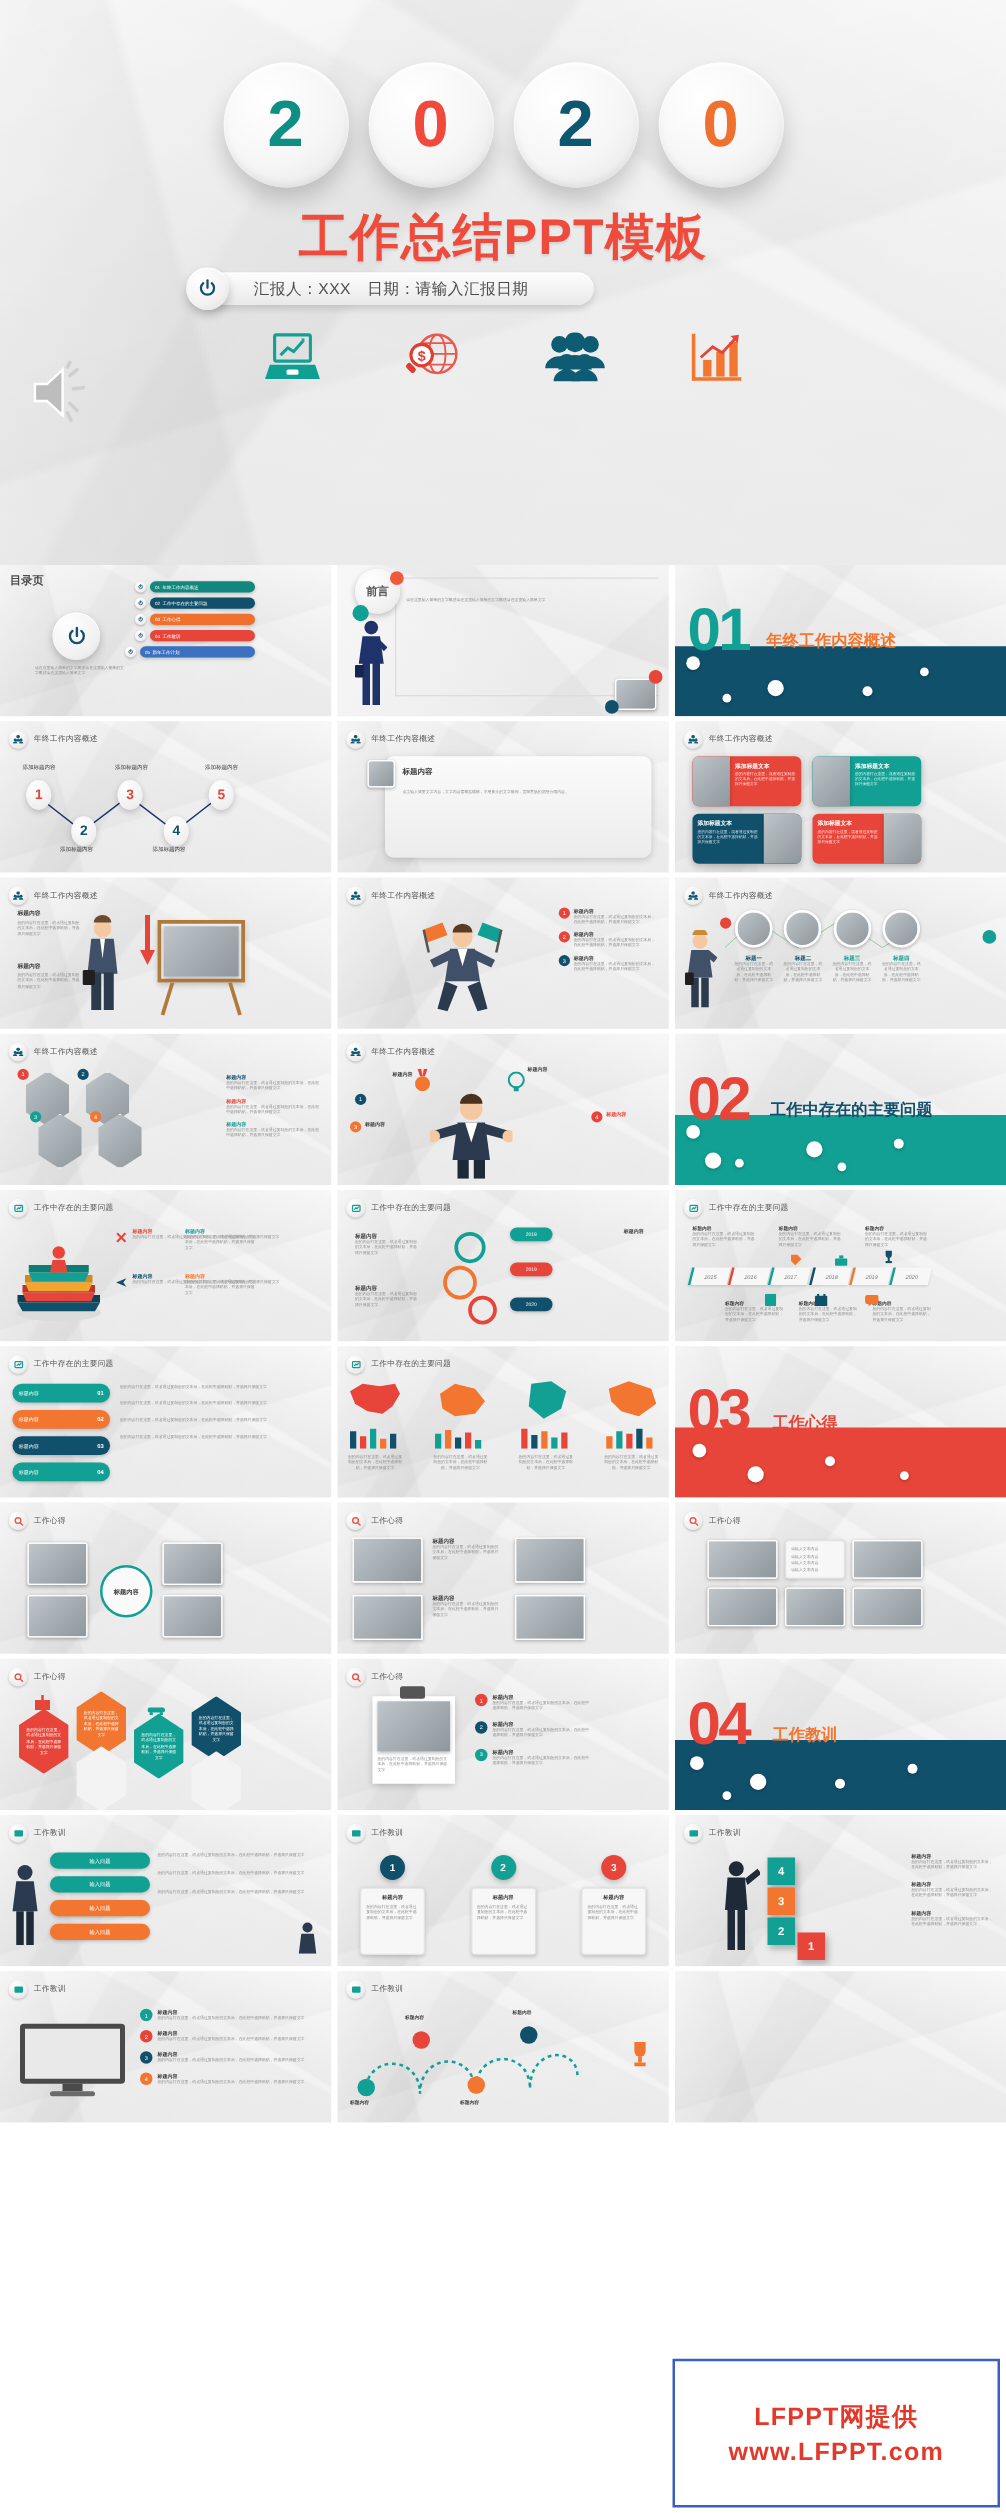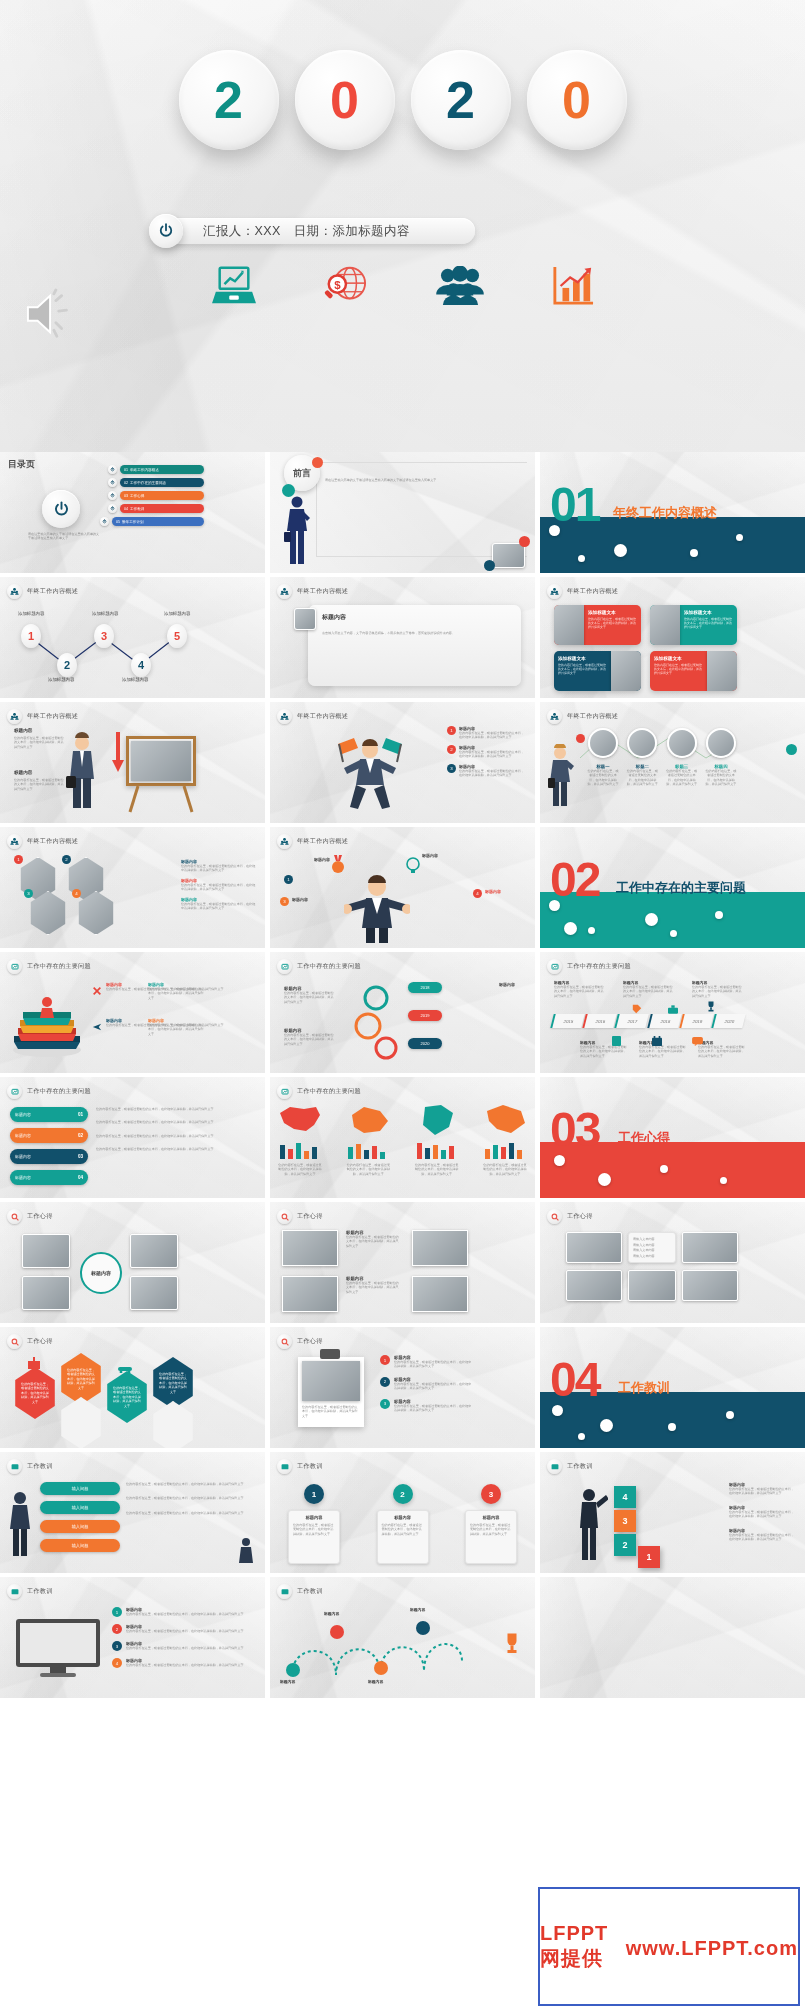--- a/index.html
+++ b/index.html
@@ -105,41 +105,42 @@
   .ph{background:linear-gradient(135deg,#bfc5c9,#8e979d);border:1.5px solid #fff;box-shadow:0 1px 3px rgba(0,0,0,.28);}
   .pill{border-radius:8px;box-shadow:0 1px 3px rgba(0,0,0,.22);}
   .circ{border-radius:50%;}
   .hexa{clip-path:polygon(50% 0%,93% 25%,93% 75%,50% 100%,7% 75%,7% 25%);}
   .wcard{background:#f7f7f7;border:1px solid #e3e3e3;box-shadow:0 1px 3px rgba(0,0,0,.16);border-radius:3px;}
 
   
   #watermark{
     position:absolute;right:5px;bottom:4px;width:262px;height:119px;
     background:#ffffff;border:2px solid #3b5ec4;
-    display:flex;align-items:center;justify-content:center;z-index:30;
+    display:flex;flex-direction:column;align-items:center;justify-content:center;z-index:30;
   }
   #watermark .wm1{font-size:20px;font-weight:bold;color:#e2392b;letter-spacing:1px;}
   #watermark .wm2{font-size:20px;font-weight:bold;color:#e2392b;letter-spacing:1px;margin-top:4px;}
 </style>
 </head>
 <body>
 
 <div id="hero">
   <div class="poly"></div>
 
   <div class="circles">
     <div class="ycircle c0">2</div>
     <div class="ycircle c1">0</div>
     <div class="ycircle c2">2</div>
     <div class="ycircle c3">0</div>
   </div>
 
+  <div class="maintitle">工作总结PPT模板</div>
 
   <div class="subbar">
-    <div class="sbtext">汇报人：XXX　日期：添加标题内容</div>
+    <div class="sbtext">汇报人：XXX　日期：请输入汇报日期</div>
   </div>
   <div class="powerbtn">
     <svg width="18" height="18" viewBox="0 0 24 24" fill="none" stroke="#12506b" stroke-width="2.4" stroke-linecap="round">
       <path d="M12 3 L12 11"></path>
         <path d="M7.5 6 A7 7 0 1 0 16.5 6"></path>
     </svg>
   </div>
 
   <div class="iconrow">
 

